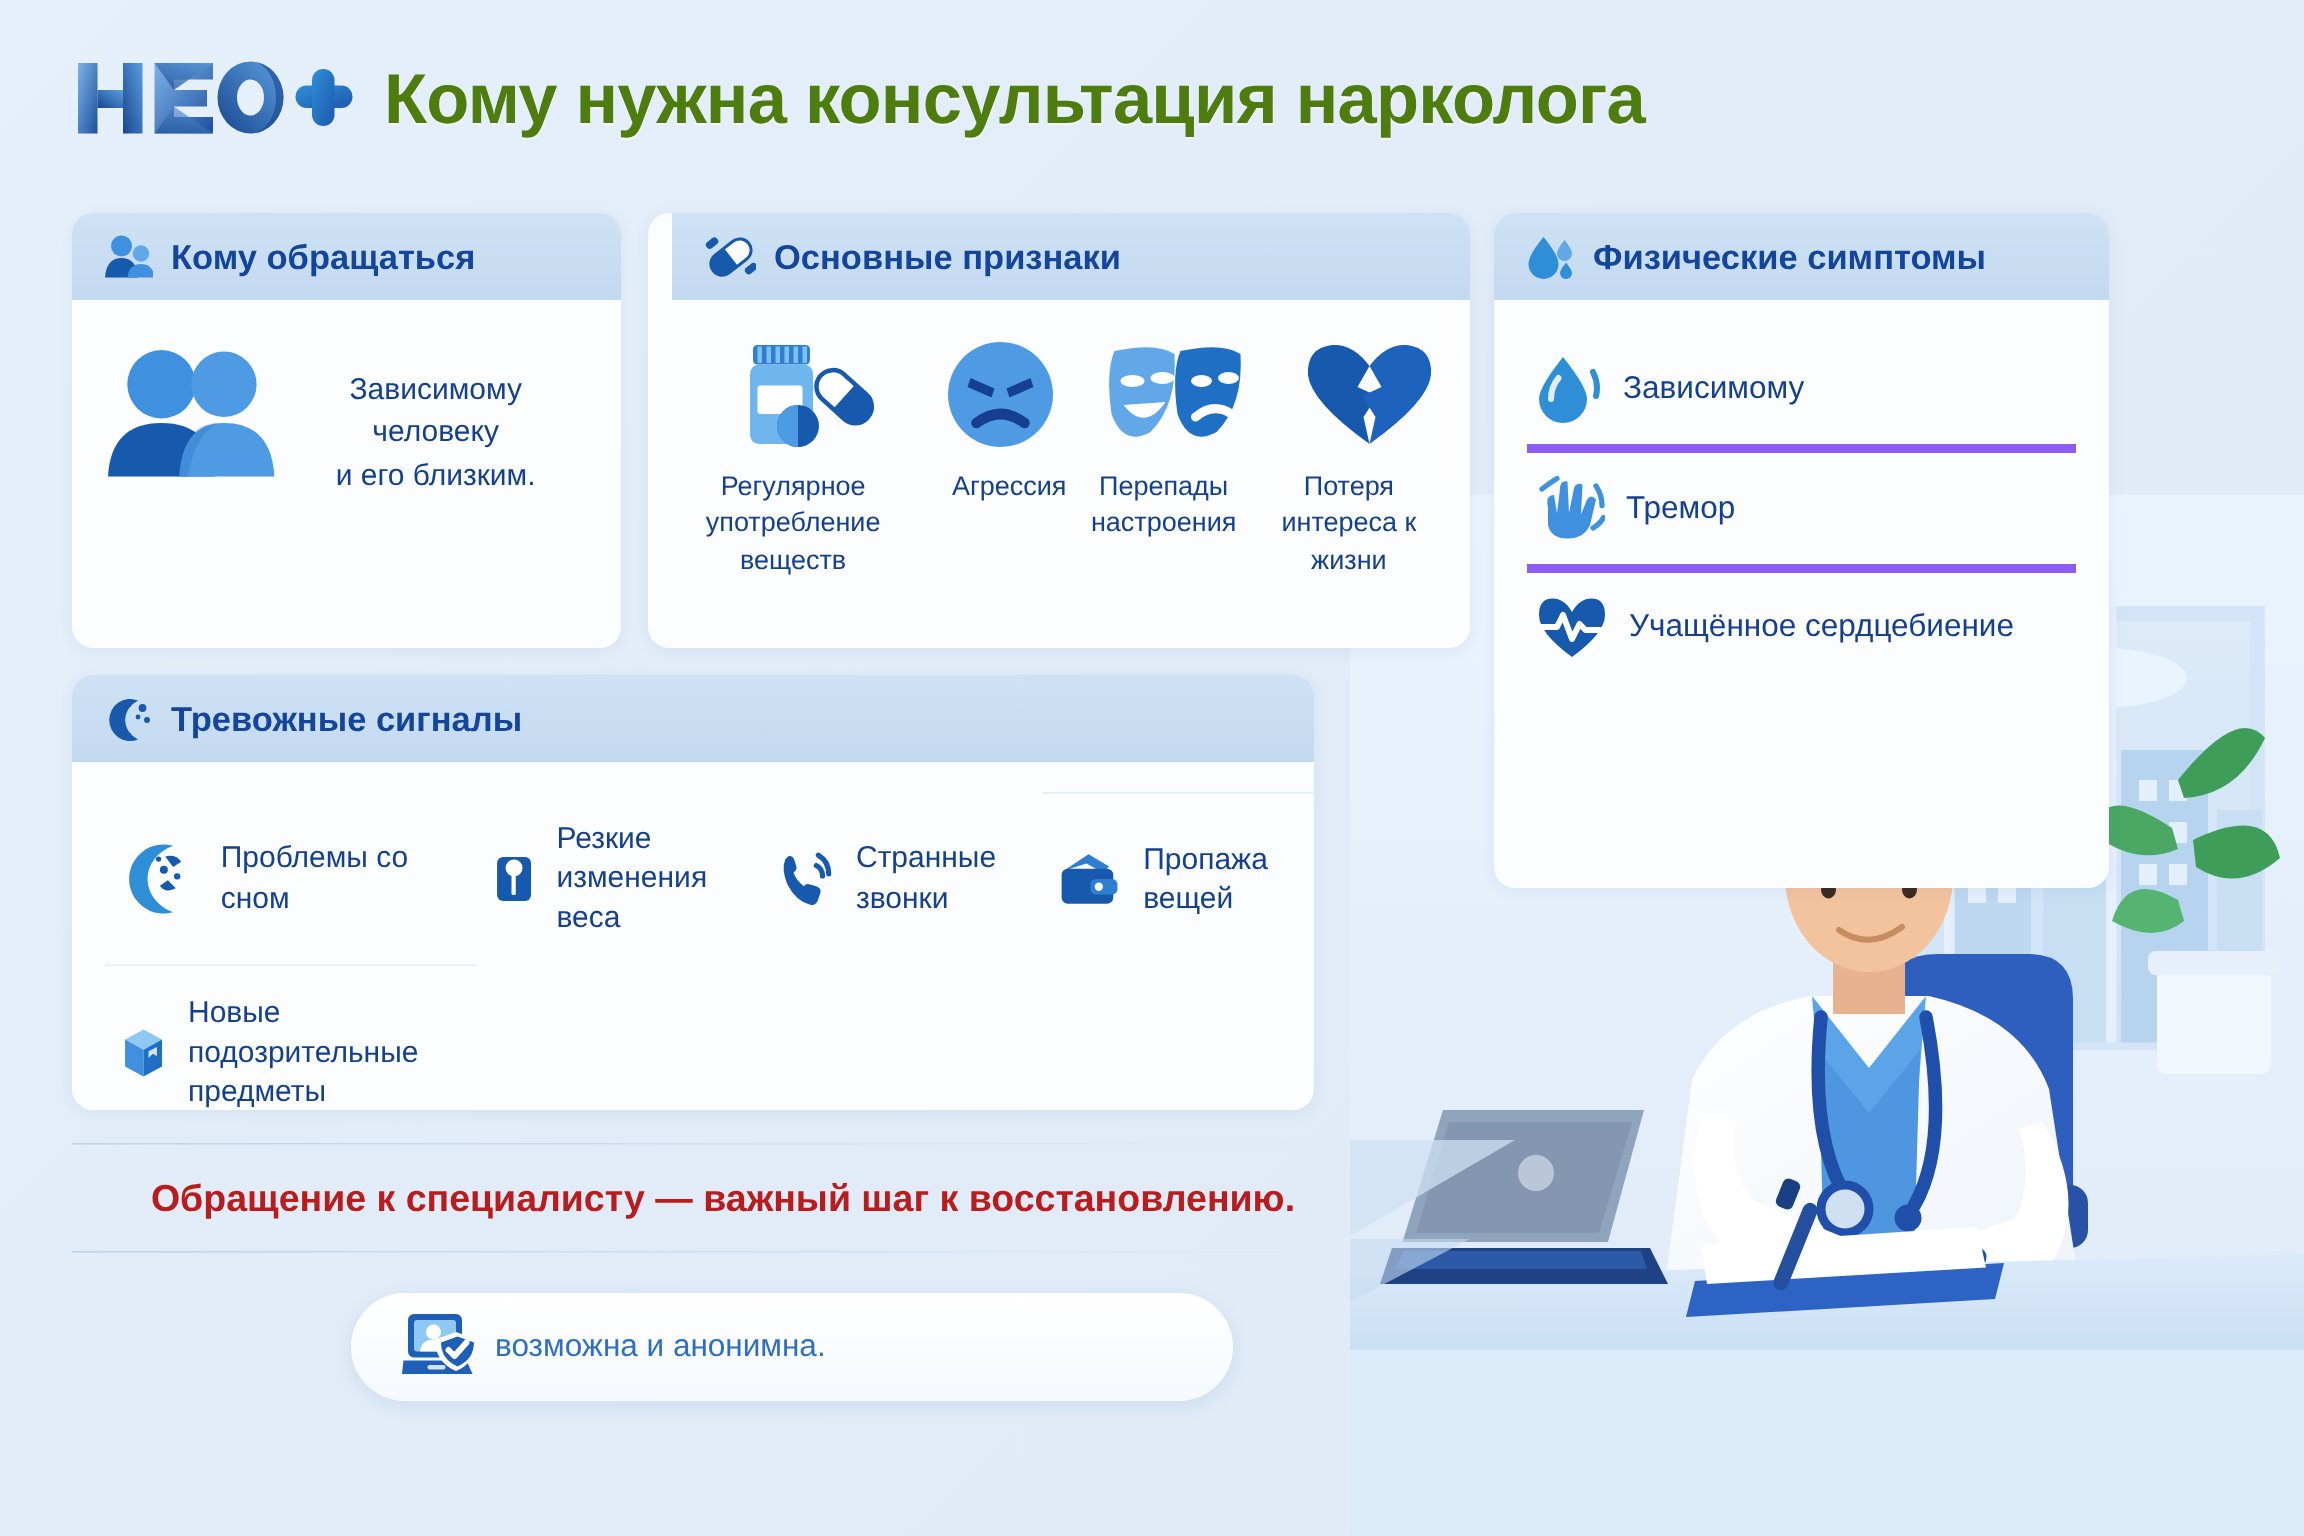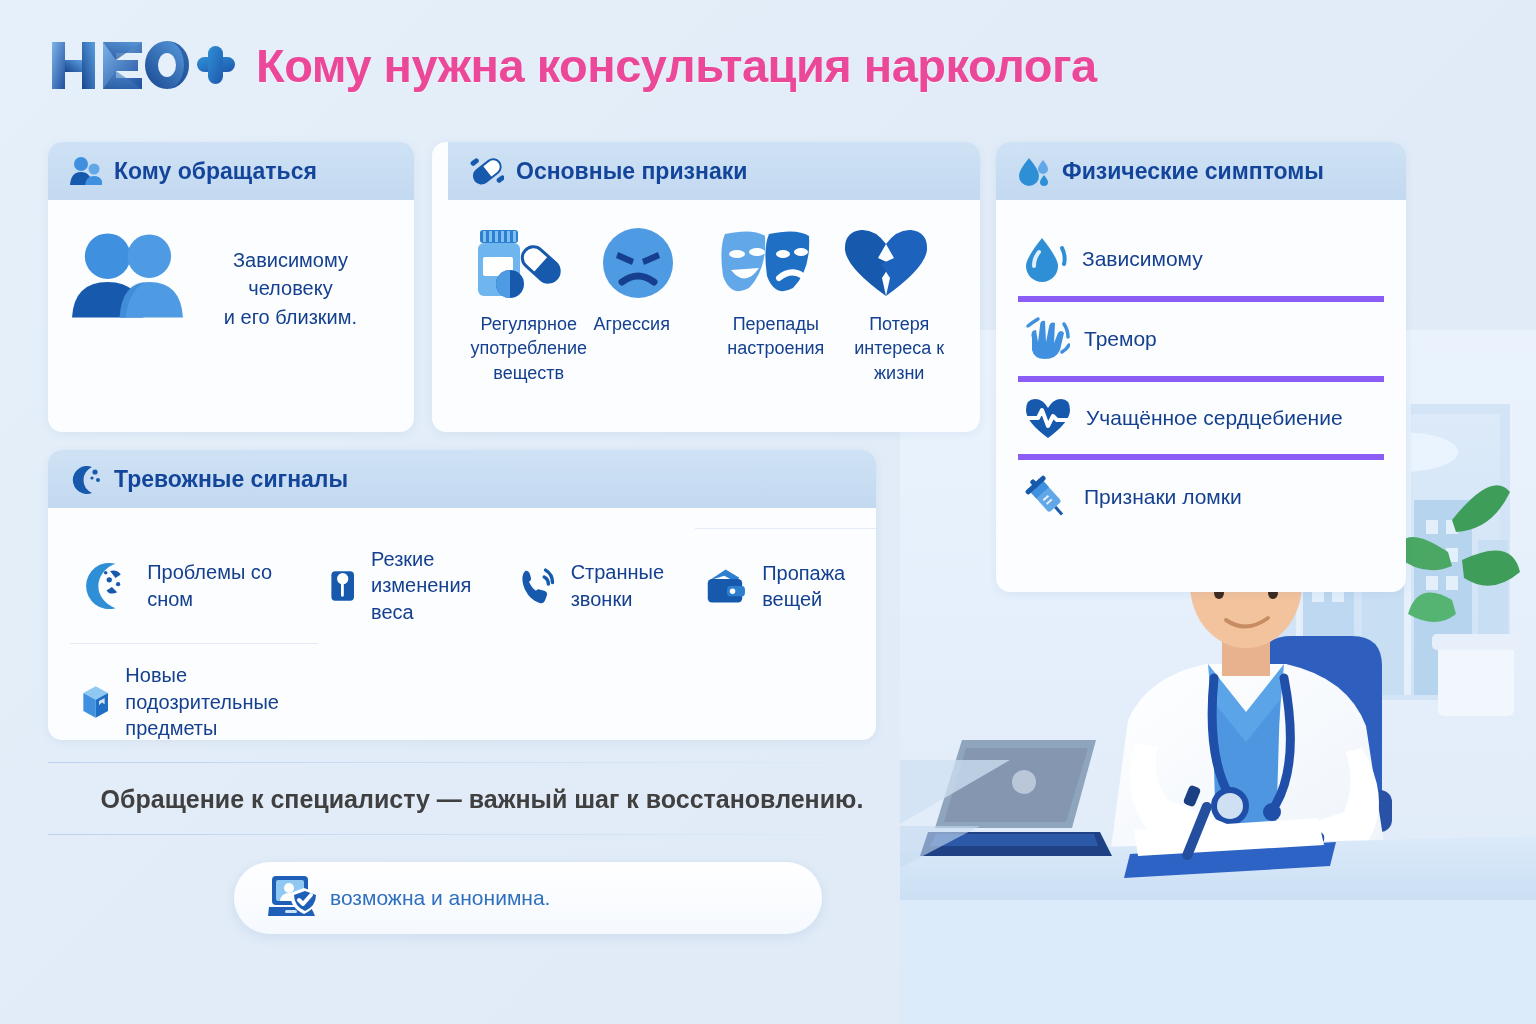--- a/index.html
+++ b/index.html
@@ -12,21 +12,21 @@
     color: #1b4fa0;
   }
 
   
   .illus { position: absolute; inset: 0; pointer-events: none; }
 
   
   .header { position: absolute; left: 48px; top: 34px; display: flex; align-items: center; gap: 18px; }
   .logo { width: 190px; height: 62px; display: block; }
   .page-title {
-    font-size: 47px; font-weight: bold; color: #ec4899; letter-spacing: -0.5px;
+    font-size: 47px; font-weight: bold; color: #4d7c0f; letter-spacing: -0.5px;
     white-space: nowrap; text-shadow: 0 1px 1px rgba(255,255,255,.75);
   }
 
   
   .card {
     position: absolute; border-radius: 14px; overflow: hidden;
     background: #fbfdff;
     box-shadow: 0 2px 10px rgba(40,90,160,.07);
   }
   .card-head {
@@ -41,40 +41,40 @@
   #card-signs     { left: 432px;  top: 142px;  width: 548px; height: 290px; padding-left: 16px; }
   #card-physical  { left: 996px;  top: 142px;  width: 410px; height: 450px; }
   #card-alerts    { left: 48px;   top: 450px;  width: 828px; height: 290px; }
 
   
   .aud-wrap { display: flex; flex-direction: row; align-items: flex-start; padding-top: 14px; }
   .aud-text { margin-top: 14px; font-size: 20px; line-height: 1.42; text-align: center; color: #14408f; }
 
   
   .signs-grid { display: grid; grid-template-columns: repeat(4, 1fr); gap: 6px; padding-top: 8px; }
-  .sign { display: flex; flex-direction: column; align-items: flex-start; }
+  .sign { display: flex; flex-direction: column; align-items: flex-end; }
   .sign .lbl { margin-top: 12px; font-size: 18px; line-height: 1.36; text-align: center; color: #14408f; }
 
   
   .phys-list { padding-top: 4px; }
   .phys-row { display: flex; align-items: center; gap: 14px; padding: 14px 0 14px 6px; }
   .phys-row + .phys-row { border-top: 6px solid #8b5cf6; }
   .phys-row .lbl { font-size: 21px; line-height: 1.28; color: #14408f; }
 
   
   .alerts-grid { display: grid; grid-template-columns: repeat(5, 1fr); padding-top: 2px; }
   .alert { display: flex; align-items: center; gap: 14px; padding: 18px 14px 18px 10px; min-height: 102px; }
   .alert.row2 { border-top: 1px solid #e3ecf6; }
   .alert .lbl { font-size: 20px; line-height: 1.32; color: #14408f; }
 
   
   .footer-band { position: absolute; left: 48px; top: 762px; width: 868px; }
   .rule { height: 1px; background: linear-gradient(90deg, #bcd3ec, #d6e5f5 70%, rgba(214,229,245,0)); }
   .footer-text {
-    font-size: 25px; font-weight: bold; color: #404040; text-align: center;
+    font-size: 25px; font-weight: bold; color: #b91c1c; text-align: center;
     padding: 22px 0 20px; white-space: nowrap;
   }
   .pill {
     position: absolute; left: 234px; top: 862px; width: 588px; height: 72px;
     background: linear-gradient(180deg, #ffffff 0%, #f5f9fe 100%);
     border-radius: 36px; box-shadow: 0 3px 12px rgba(40,90,160,.10);
     display: flex; align-items: center; gap: 16px; padding: 0 34px;
   }
   .pill .p1 { font-size: 21px; font-weight: bold; color: #114a9e; }
   .pill .p2 { font-size: 21px; color: #2f6fc0; margin-left: -6px; }
@@ -367,36 +367,20 @@
       </div>
 
       <div class="phys-row">
         <svg width="48" height="44" viewBox="0 0 48 44">
           <path d="M24 42 Q2 26 2 14 Q2 3 11 3 Q19 3 24 12 Q29 3 37 3 Q46 3 46 14 Q46 26 24 42 Z" fill="#1659ad"></path>
           <path d="M3 22 H14 L18 14 L24 30 L29 20 L33 24 H45" stroke="#ffffff" stroke-width="4" fill="none" stroke-linejoin="round" stroke-linecap="round"></path>
         </svg>
         <span class="lbl">Учащённое сердцебиение</span>
       </div>
 
-      <div class="phys-row">
-        <svg width="46" height="46" viewBox="0 0 46 46">
-          <g transform="rotate(-42 23 23)">
-            <rect x="14" y="8" width="17" height="28" rx="3" fill="#62a8e8"></rect>
-            <rect x="14" y="8" width="17" height="9" fill="#3f90de"></rect>
-            <rect x="10" y="4" width="25" height="5" rx="2" fill="#1659ad"></rect>
-            <rect x="20" y="0" width="5" height="8" rx="2" fill="#1659ad"></rect>
-            <rect x="21" y="36" width="3" height="10" fill="#1659ad"></rect>
-            <g fill="#ffffff" opacity=".85">
-              <rect x="18" y="22" width="7" height="2"></rect>
-                <rect x="18" y="27" width="7" height="2"></rect>
-            </g>
-          </g>
-        </svg>
-        <span class="lbl">Признаки ломки</span>
-      </div>
 
     </div>
   </div>
 </section>
 
 <section class="card" id="card-alerts">
   <div class="card-head">
     <svg width="32" height="31" viewBox="0 0 32 31">
       <path d="M22 3 A14 14 0 1 0 22 29 A17 15 0 0 1 22 3 Z" fill="#1659ad"></path>
       <circle cx="25" cy="8" r="2.6" fill="#1659ad"></circle>

